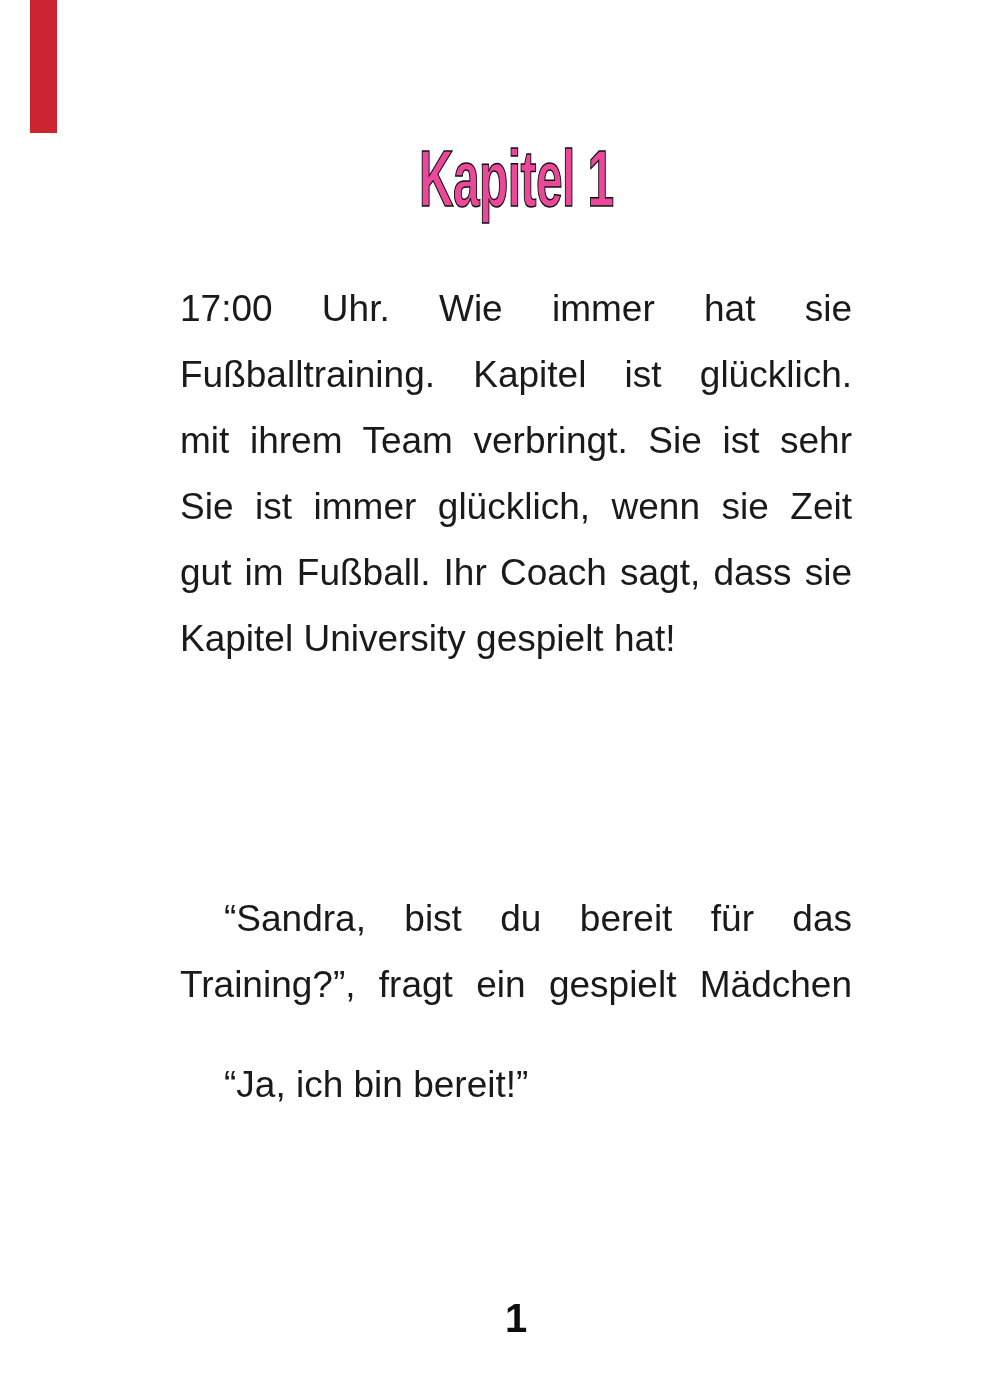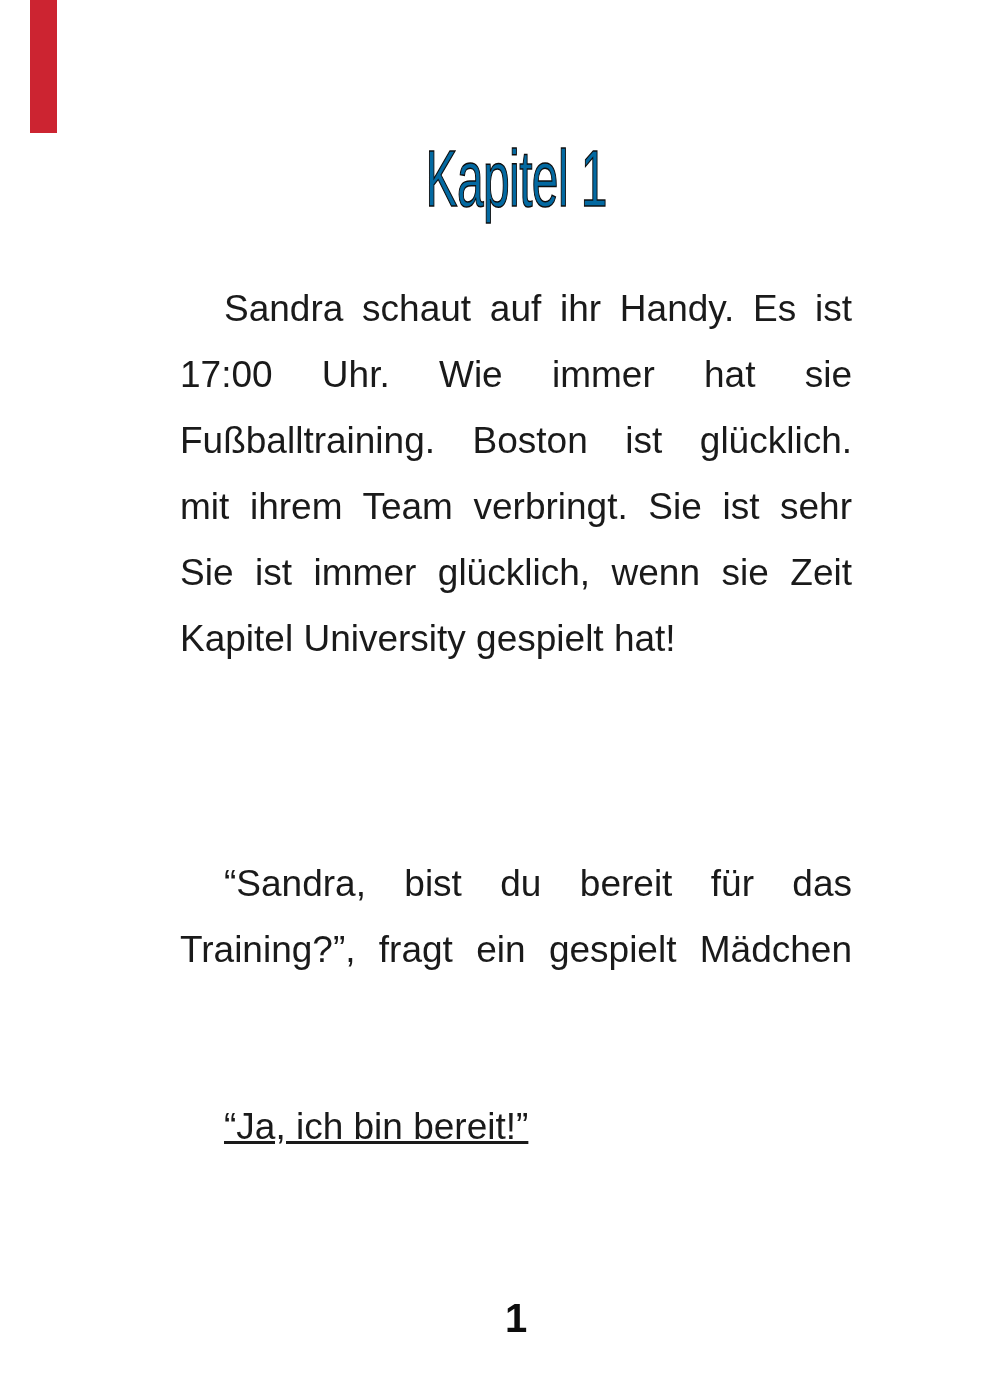--- a/index.html
+++ b/index.html
@@ -21,40 +21,40 @@
     background: #cc2431;
   }
   .chapter-title {
     position: absolute;
     left: 180px;
     top: 139px;
     width: 672px;
     text-align: center;
     font-size: 80px;
     line-height: 80px;
-    font-weight: normal;
-    color: #0369a1;
+    font-weight: bold;
+    color: #ec4899;
     white-space: nowrap;
   }
   .chapter-title .squeeze {
     display: inline-block;
     transform: scaleX(0.60);
     letter-spacing: -1px;
     -webkit-text-stroke: 1.5px #0d0d0d;
   }
   .body-par {
     position: absolute;
     left: 180px;
     width: 672px;
     font-size: 37px;
     line-height: 66px;
   }
   .par-1 { top: 276px; }
-  .par-2 { top: 851px; }
-  .par-3 { top: 1094px; text-decoration: underline; }
+  .par-2 { top: 886px; }
+  .par-3 { top: 1052px; }
   .pline {
     text-align: justify;
     text-align-last: justify;
     white-space: normal;
   }
   .pline.first { text-indent: 44px; }
   .pline.last { text-align-last: left; }
   .page-number {
     position: absolute;
     left: 180px;
@@ -72,25 +72,25 @@
 
 <div class="page">
 
   <div class="ribbon" style="background: rgb(204, 36, 49);"></div>
 
   <div class="chapter-title">
     <span class="squeeze">Kapitel 1</span>
   </div>
 
   <div class="body-par par-1">
-      <div class="pline first">Sandra schaut auf ihr Handy. Es ist</div>
       <div class="pline">17:00 Uhr. Wie immer hat sie</div>
-      <div class="pline">Fußballtraining. Boston ist glücklich.</div>
+      <div class="pline">Fußballtraining. Kapitel ist glücklich.</div>
       <div class="pline">mit ihrem Team verbringt. Sie ist sehr</div>
       <div class="pline">Sie ist immer glücklich, wenn sie Zeit</div>
+      <div class="pline">gut im Fußball. Ihr Coach sagt, dass sie</div>
       <div class="pline last">Kapitel University gespielt hat!</div>
     </div>
 
   <div class="body-par par-2">
       <div class="pline first">“Sandra, bist du bereit für das</div>
       <div class="pline">Training?”, fragt ein gespielt Mädchen</div>
     </div>
 
   <div class="body-par par-3">
       <div class="pline first last">“Ja, ich bin bereit!”</div>

